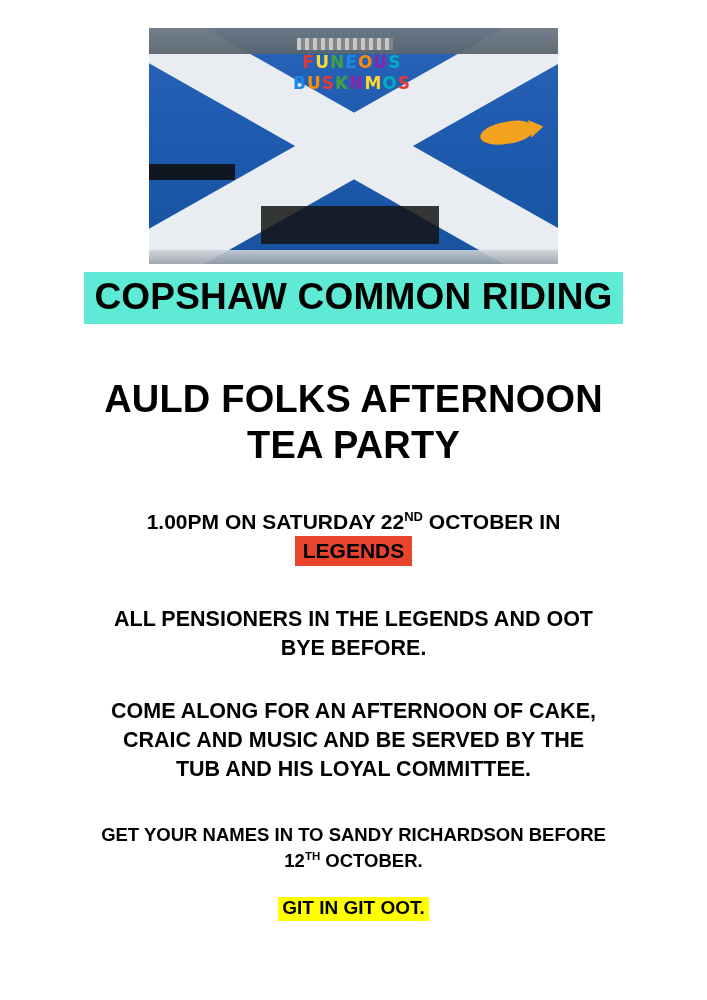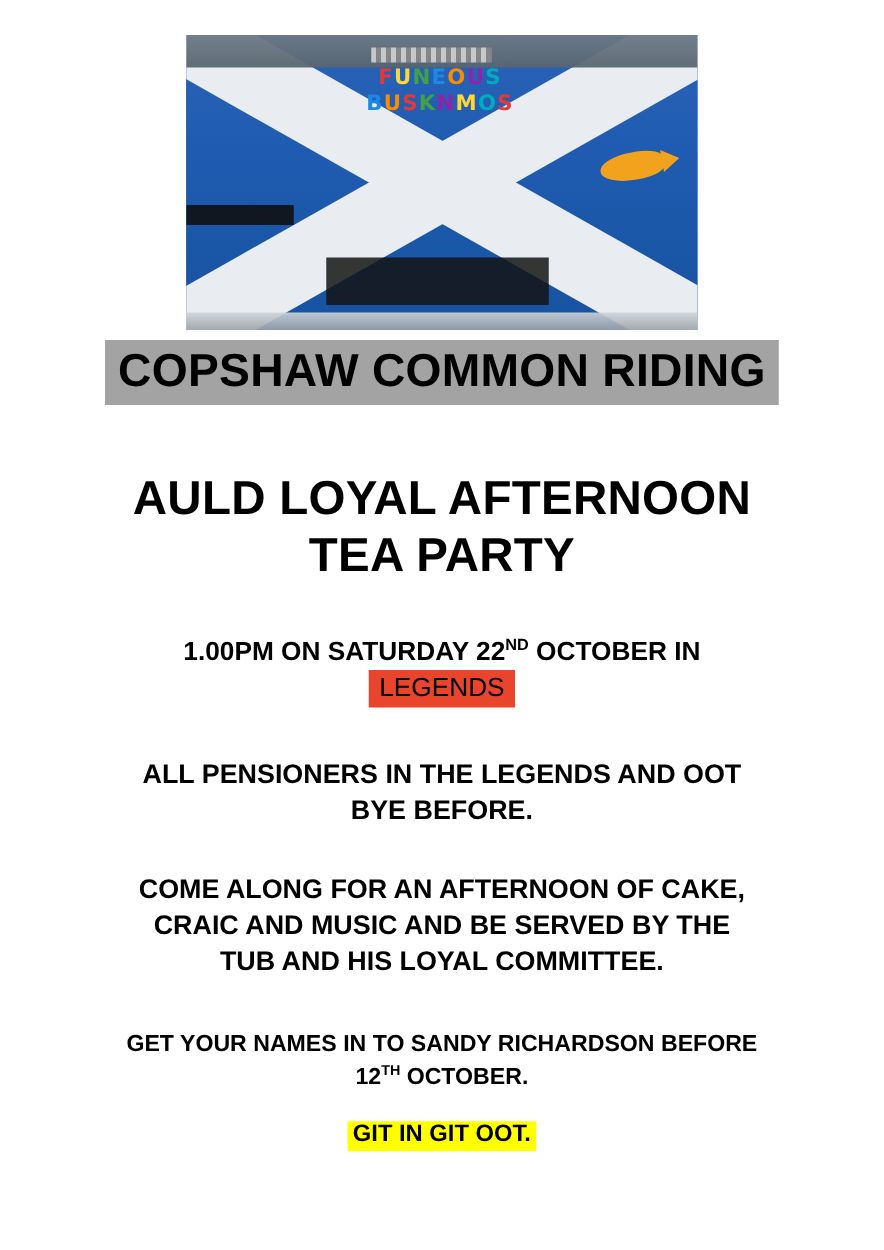--- a/index.html
+++ b/index.html
@@ -144,21 +144,21 @@
     position: absolute;
     text-align: center;
     width: 100%;
   }
 
   .title-band {
     top: 272px;
   }
   .title-hl {
     display: inline-block;
-    background: #a3a3a3;
+    background: #5eead4;
     font-size: 37px;
     font-weight: bold;
     line-height: 1.24;
     padding: 2px 10px 4px 10px;
     letter-spacing: 0.2px;
   }
 
   .subtitle {
     top: 376px;
     font-size: 38px;
@@ -171,21 +171,21 @@
     top: 508px;
     font-size: 21px;
     font-weight: bold;
     line-height: 1.32;
   }
   .venue-hl {
     display: inline-block;
     background: #e8452c;
     padding: 1px 8px 2px 8px;
     font-size: 21px;
-    font-weight: normal;
+    font-weight: bold;
   }
 
   .invite {
     top: 605px;
     font-size: 21.5px;
     font-weight: bold;
     line-height: 1.36;
     padding: 0 36px;
     box-sizing: border-box;
   }
@@ -245,21 +245,21 @@
     <div class="fish"></div>
     <div class="dark-block"></div>
     <div class="bottom-strip"></div>
   </div>
 
   <div class="band title-band">
     <span class="title-hl">COPSHAW COMMON RIDING</span>
   </div>
 
   <div class="band subtitle">
-    <div>AULD LOYAL AFTERNOON</div>
+    <div>AULD FOLKS AFTERNOON</div>
     <div>TEA PARTY</div>
   </div>
 
   <div class="band when">
     <div>
       <span>1.00PM ON SATURDAY 22</span><sup>ND</sup><span> OCTOBER IN</span>
     </div>
     <div>
       <span class="venue-hl">LEGENDS</span>
     </div>

